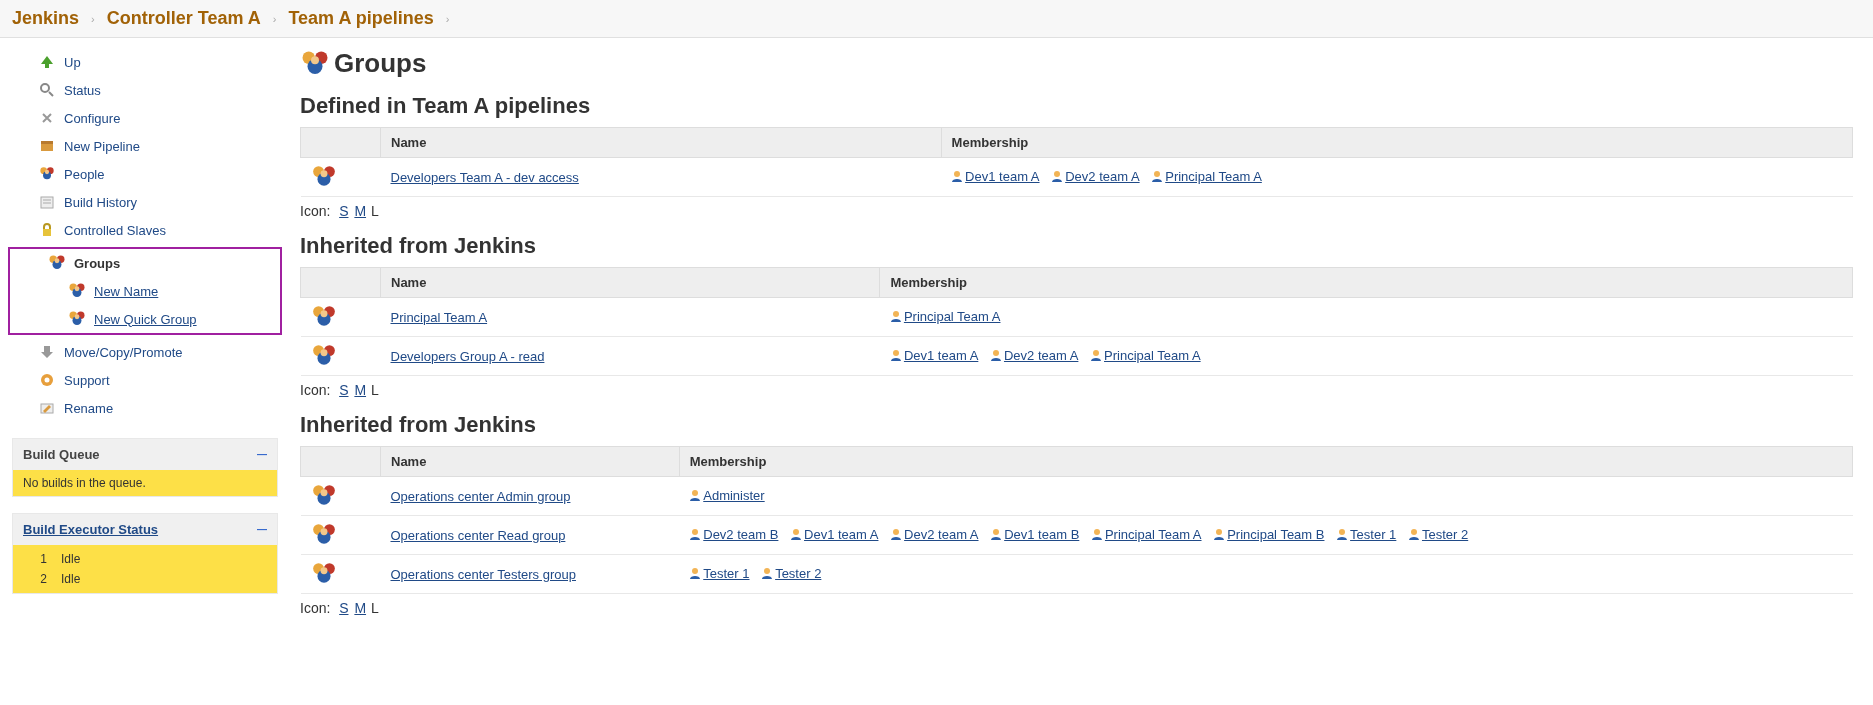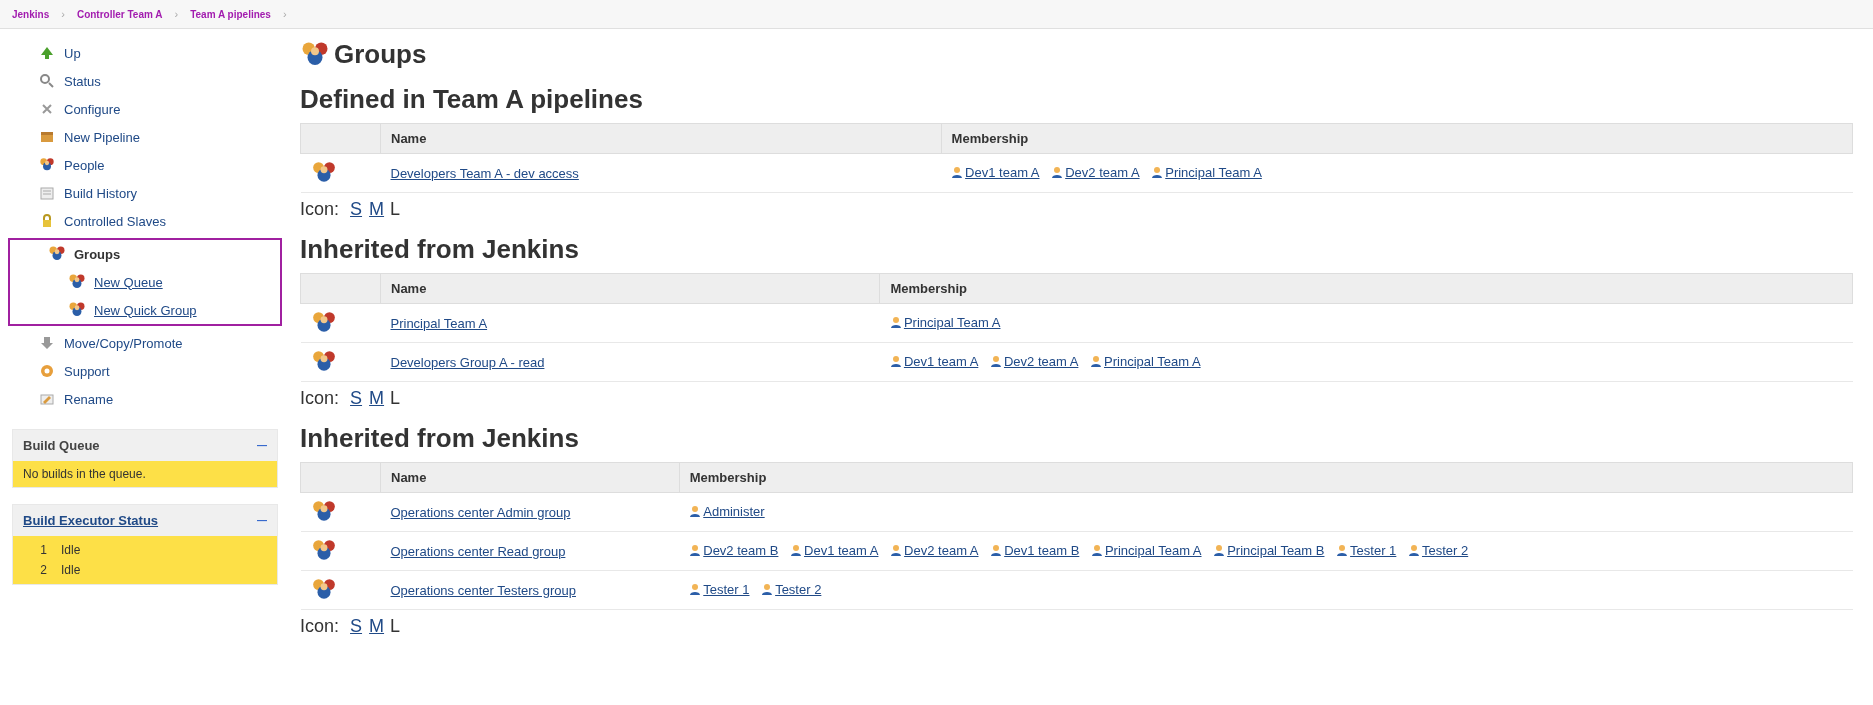--- a/index.html
+++ b/index.html
@@ -1,20 +1,20 @@
 <!DOCTYPE html>
 <html><head>
 <meta charset="utf-8">
 <style>
 * { box-sizing: border-box; margin: 0; padding: 0; }
 body { font-family: "Helvetica Neue", Arial, sans-serif; font-size: 13px; background: #fff; color: #333; }
 a { color: #204a87; text-decoration: underline; cursor: pointer; }
 
 .breadcrumb { background: #f7f7f7; border-bottom: 1px solid #e0e0e0; padding: 8px 0 8px 12px; display: flex; align-items: center; gap: 12px; }
-.breadcrumb a { color: #a21caf; text-decoration: none; font-weight: bold; font-size: 10px; }
+.breadcrumb a { color: #a16207; text-decoration: none; font-weight: bold; font-size: 18px; }
 .breadcrumb .sep { color: #aaa; font-size: 11px; }
 
 .layout { display: flex; align-items: flex-start; }
 .sidebar { width: 290px; padding: 10px 0; flex-shrink: 0; }
 .sidebar ul { list-style: none; padding-left: 22px; }
 .sidebar li { padding: 5px 0 5px 16px; display: flex; align-items: center; gap: 8px; }
 .sidebar li .icon { width: 18px; height: 18px; display: inline-flex; align-items: center; justify-content: center; flex-shrink: 0; }
 .sidebar li a { color: #204a87; text-decoration: none; }
 .sidebar li.sub { padding-left: 36px; }
 .sidebar li.sub a { text-decoration: underline; }
@@ -25,27 +25,27 @@
 .side-box { margin: 16px 12px 0 12px; background: #fde047; border: 1px solid #e8e8e8; }
 .side-box-header { display: flex; justify-content: space-between; align-items: center; padding: 8px 10px; font-weight: bold; color: #444; background: #f0f0f0; }
 .side-box-body { padding: 6px 10px; font-size: 12px; color: #333; }
 .side-box .collapse { color: #3366cc; font-size: 10px; cursor: pointer; }
 .exec-list { list-style: none; padding: 4px 10px; }
 .exec-list li { padding: 3px 0; display: flex; gap: 14px; font-size: 12px; }
 .exec-list .n { width: 12px; text-align: right; }
 
 .main { flex: 1; padding: 10px 20px 40px 10px; }
 h1.page-title { font-size: 26px; font-weight: bold; display: flex; align-items: center; gap: 4px; margin-bottom: 8px; }
-h2.section-title { font-size: 26px; font-weight: bold; margin: 14px 0 8px 0; color: #333; }
+h2.section-title { font-size: 22px; font-weight: bold; margin: 14px 0 8px 0; color: #333; }
 
 table.groups { width: 100%; border-collapse: collapse; margin-bottom: 6px; }
 table.groups thead th { background: #eee; text-align: left; padding: 7px 10px; font-size: 13px; border: 1px solid #ddd; }
 table.groups tbody td { padding: 6px 10px; vertical-align: middle; border-bottom: 1px solid #e8e8e8; }
 table.groups tbody td.icon-cell { width: 60px; }
-.icon-sizer { font-size: 18px; color: #333; margin-bottom: 4px; }
+.icon-sizer { font-size: 14px; color: #333; margin-bottom: 4px; }
 .icon-sizer a { margin: 0 1px; }
 .icon-sizer .cur { text-decoration: none; color: #333; }
 
 .member { white-space: nowrap; display: inline-flex; align-items: center; gap: 2px; margin-right: 8px; }
 .member-icon { display:inline-block; width:12px; height:12px; }
 
 svg { display: block; }
 </style>
 </head>
 <body>
@@ -149,21 +149,21 @@
               </svg>
             </span>
           <a>Groups</a>
         </li>
         <li class="sub">
           <span class="icon">
               <svg width="18" height="18" viewBox="0 0 24 24">
                 <use href="#ico-group"></use>
               </svg>
             </span>
-          <a>New Queue</a>
+          <a>New Name</a>
         </li>
         <li class="sub">
           <span class="icon">
               <svg width="18" height="18" viewBox="0 0 24 24">
                 <use href="#ico-group"></use>
               </svg>
             </span>
           <a>New Quick Group</a>
         </li>
       </ul>

